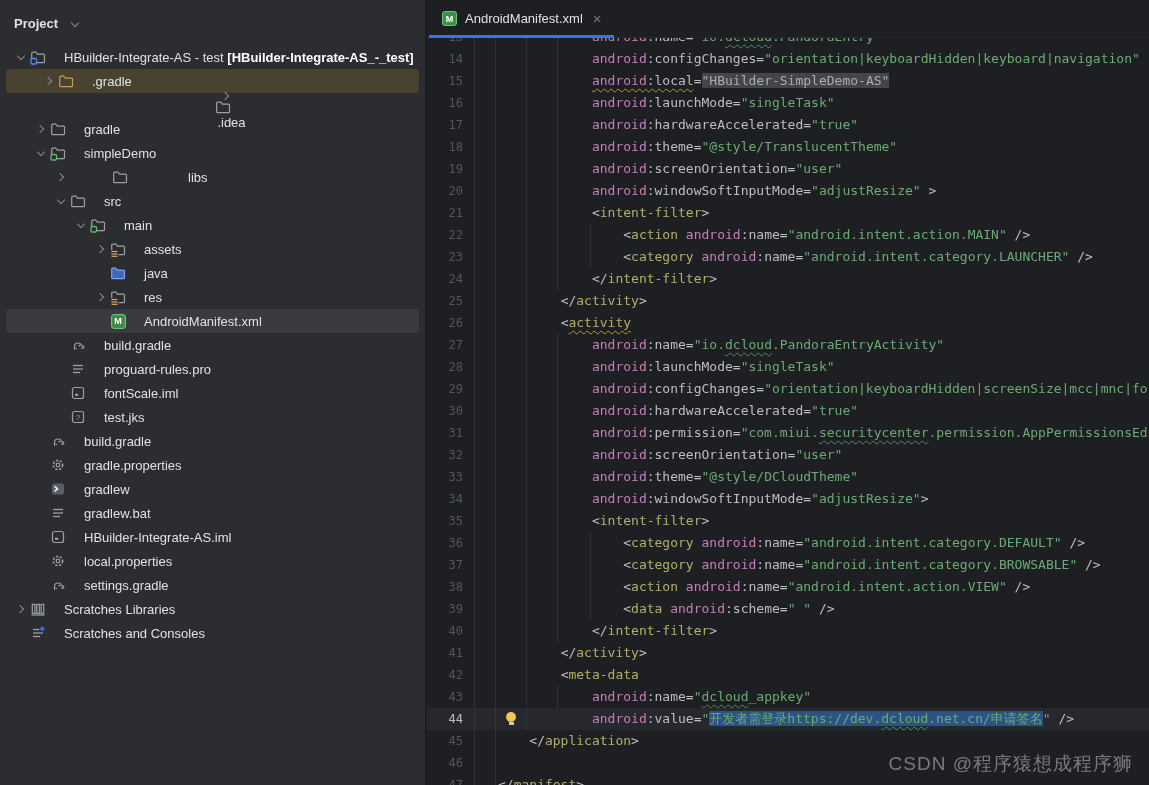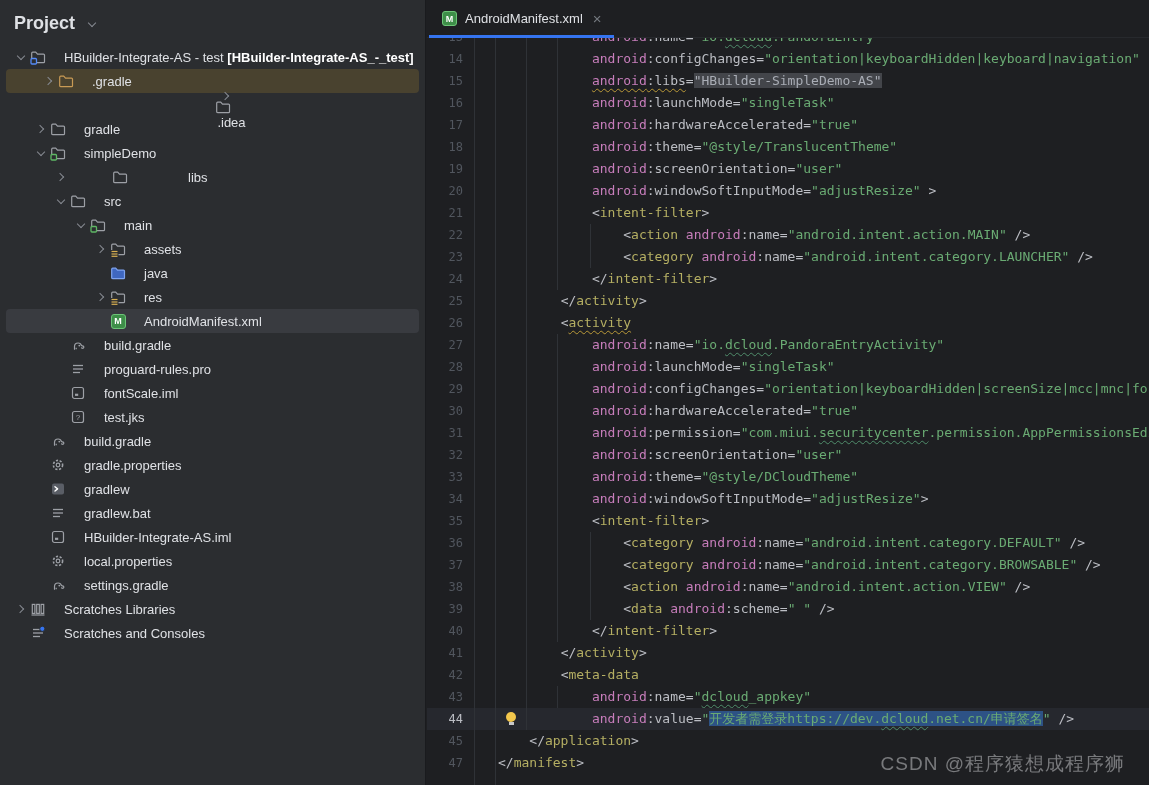--- a/index.html
+++ b/index.html
@@ -3,21 +3,21 @@
 <meta charset="utf-8">
 <style>
   html,body{margin:0;padding:0;background:#1e1f22;}
   body{width:1149px;height:785px;overflow:hidden;position:relative;
        font-family:"Liberation Sans",sans-serif;-webkit-font-smoothing:antialiased;}
 
   
   .panel{position:absolute;left:0;top:0;width:426px;height:785px;
          background:var(--panel-bg,#2b2d30);border-right:1px solid #1a1b1e;box-sizing:border-box;}
   .panel-header{height:45px;display:flex;align-items:center;padding-left:14px;box-sizing:border-box;
-                color:#dfe1e5;font-size:18px;font-weight:600;padding-bottom:10px;padding-top:12px;}
+                color:#dfe1e5;font-size:13px;font-weight:600;padding-bottom:10px;padding-top:12px;}
   .panel-header .hdr-chev{margin-left:8px;}
   .tree{position:absolute;top:45px;left:0;right:0;}
   .tree-row{height:24px;display:flex;align-items:center;margin:0 6px;border-radius:4px;
             color:#dfe1e5;font-size:13px;cursor:default;}
   .tree-row.sel{background:var(--selected-row,#393b40);}
   .tree-row.hov{background:var(--hovered-row,#49422f);}
   .chev{width:18px;flex:none;display:flex;align-items:center;justify-content:center;}
   .chev i{display:block;width:5px;height:5px;border-right:1.5px solid #868a91;border-bottom:1.5px solid #868a91;}
   .chev.right i{transform:rotate(-45deg);margin-left:-2px;}
   .chev.down  i{transform:rotate(45deg);margin-top:-2px;}
@@ -56,21 +56,21 @@
   .tk-sel{background:var(--selection-blue,#2d5285);}
   .tk-warn{text-decoration-line:underline;text-decoration-style:wavy;
            text-decoration-color:var(--warning-yellow,#b89838);text-decoration-thickness:1px;text-underline-offset:3px;}
   .tk-typo{text-decoration-line:underline;text-decoration-style:wavy;
            text-decoration-color:var(--typo-green,#4f8d6b);text-decoration-thickness:1px;text-underline-offset:3px;}
 
   .bulb{position:absolute;left:78px;top:4px;width:12px;height:12px;}
   .bulb::before{content:'';position:absolute;left:1px;top:0;width:10px;height:10px;border-radius:50%;background:#f3c74c;}
   .bulb::after{content:'';position:absolute;left:3.5px;bottom:-1px;width:5px;height:3px;background:#c8c8c8;}
 
-  .watermark{position:absolute;right:24px;top:751px;font-size:19px;color:#b9babd;opacity:.58;
+  .watermark{position:absolute;right:16px;top:751px;font-size:19px;color:#b9babd;opacity:.58;
              font-family:"Liberation Sans",sans-serif;letter-spacing:1px;}
 
   svg{display:block;}
 </style>
 </head>
 <body>
 
 <div class="panel">
   <div class="panel-header">
     <span>Project</span>
@@ -385,21 +385,21 @@
         <div class="row">
           <div class="ln">13</div>
           <div class="code"><span class="tk-t">            </span><span class="tk-ns">android</span><span class="tk-at">:name</span><span class="tk-eq">=</span><span class="tk-s">"io.</span><span class="tk-s tk-typo">dcloud</span><span class="tk-s">.PandoraEntry"</span></div>
         </div>
         <div class="row">
           <div class="ln">14</div>
           <div class="code"><span class="tk-t">            </span><span class="tk-ns">android</span><span class="tk-at">:configChanges</span><span class="tk-eq">=</span><span class="tk-s">"orientation|keyboardHidden|keyboard|navigation"</span></div>
         </div>
         <div class="row">
           <div class="ln">15</div>
-          <div class="code"><span class="tk-t">            </span><span class="tk-ns tk-warn">android</span><span class="tk-at tk-warn">:libs</span><span class="tk-eq">=</span><span class="tk-tok">"HBuilder-SimpleDemo-AS"</span></div>
+          <div class="code"><span class="tk-t">            </span><span class="tk-ns tk-warn">android</span><span class="tk-at tk-warn">:local</span><span class="tk-eq">=</span><span class="tk-tok">"HBuilder-SimpleDemo-AS"</span></div>
         </div>
         <div class="row">
           <div class="ln">16</div>
           <div class="code"><span class="tk-t">            </span><span class="tk-ns">android</span><span class="tk-at">:launchMode</span><span class="tk-eq">=</span><span class="tk-s">"singleTask"</span></div>
         </div>
         <div class="row">
           <div class="ln">17</div>
           <div class="code"><span class="tk-t">            </span><span class="tk-ns">android</span><span class="tk-at">:hardwareAccelerated</span><span class="tk-eq">=</span><span class="tk-s">"true"</span></div>
         </div>
         <div class="row">
@@ -507,20 +507,24 @@
           <div class="code"><span class="tk-t">            </span><span class="tk-ns">android</span><span class="tk-at">:name</span><span class="tk-eq">=</span><span class="tk-s">"</span><span class="tk-s tk-typo">dcloud</span><span class="tk-s">_appkey"</span></div>
         </div>
         <div class="row cur">
           <div class="ln">44</div>
           <div class="code"><span class="tk-t">            </span><span class="tk-ns">android</span><span class="tk-at">:value</span><span class="tk-eq">=</span><span class="tk-s">"</span><span class="tk-s tk-sel">开发者需登录https://dev.</span><span class="tk-s tk-sel tk-typo">dcloud</span><span class="tk-s tk-sel">.net.cn/申请签名</span><span class="tk-s">"</span><span class="tk-t"> </span><span class="tk-br">/&gt;</span></div>
           <span class="bulb"></span>
         </div>
         <div class="row">
           <div class="ln">45</div>
           <div class="code"><span class="tk-t">    </span><span class="tk-br">&lt;/</span><span class="tk-tag">application</span><span class="tk-br">&gt;</span></div>
+        </div>
+        <div class="row">
+          <div class="ln">46</div>
+          <div class="code"></div>
         </div>
         <div class="row">
           <div class="ln">47</div>
           <div class="code"><span class="tk-br">&lt;/</span><span class="tk-tag">manifest</span><span class="tk-br">&gt;</span></div>
         </div>
       </div>
     <div class="guides">
         <div class="guide" style="left: 47px; top: 0px; height: 747px;"></div>
         <div class="guide" style="left: 68px; top: 0px; height: 747px;"></div>
         <div class="guide" style="left: 99px; top: 0px; height: 692px;"></div>

